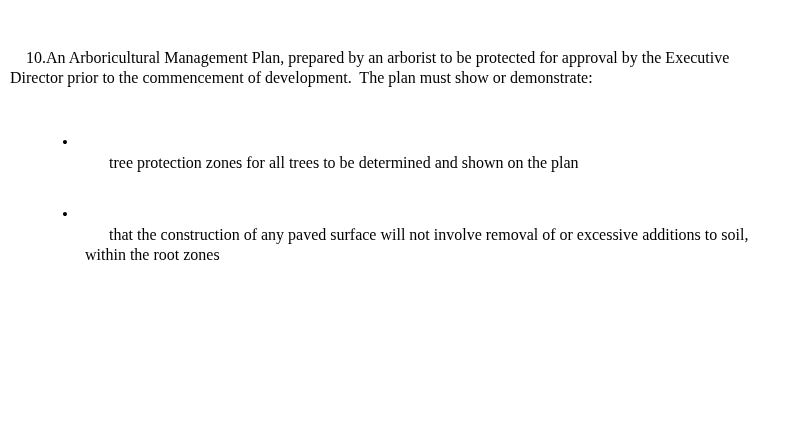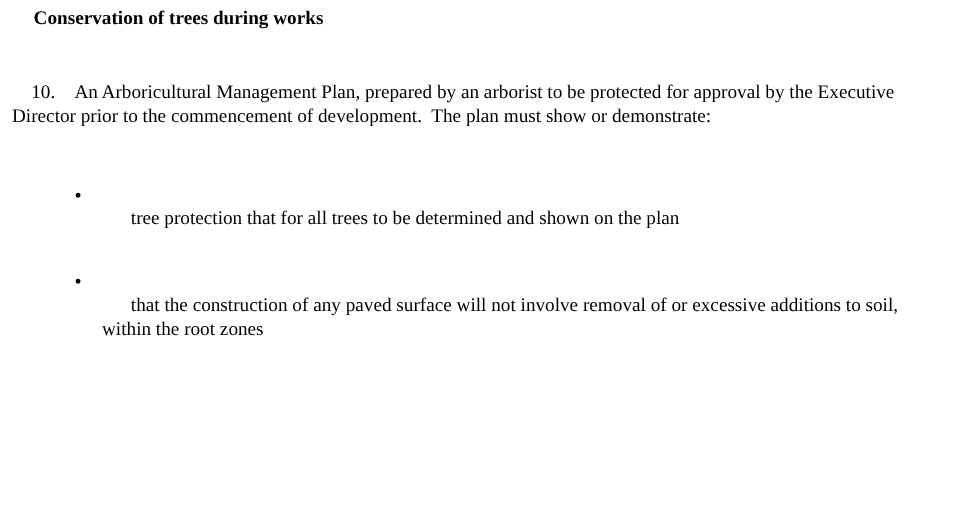--- a/index.html
+++ b/index.html
@@ -28,21 +28,21 @@
     white-space: pre-wrap;
   }
   .clause {
     margin: 22px 0 0 0;
     font-size: 16px;
     line-height: 20px;
     white-space: pre-wrap;
   }
   .clause-num {
     display: inline-block;
-    margin-right: 16px;
+    margin-right: 0;
   }
   ul.bullets {
     margin: 25px 0 0 0;
     padding: 0 0 0 75px;
     list-style: none;
   }
   ul.bullets li {
     position: relative;
     font-size: 16px;
     line-height: 20px;
@@ -59,28 +59,27 @@
     top: 0;
     font-size: 17px;
     line-height: 20px;
   }
 </style>
 </head>
 <body>
 
 <div class="page">
 
-  <h1 class="doc-title">Conservation of trees during works</h1>
 
   <p class="clause">
     <span class="clause-num">10.</span><span>An Arboricultural Management Plan, prepared by an arborist to be protected for approval by the Executive Director prior to the commencement of development.  The plan must show or demonstrate:</span>
   </p>
 
   <ul class="bullets">
       <li>
-      <span>tree protection that for all trees to be determined and shown on the plan</span>
+      <span>tree protection zones for all trees to be determined and shown on the plan</span>
     </li>
       <li>
       <span>that the construction of any paved surface will not involve removal of or excessive additions to soil, within the root zones</span>
     </li>
     </ul>
 
 </div>
 
 </body></html>

